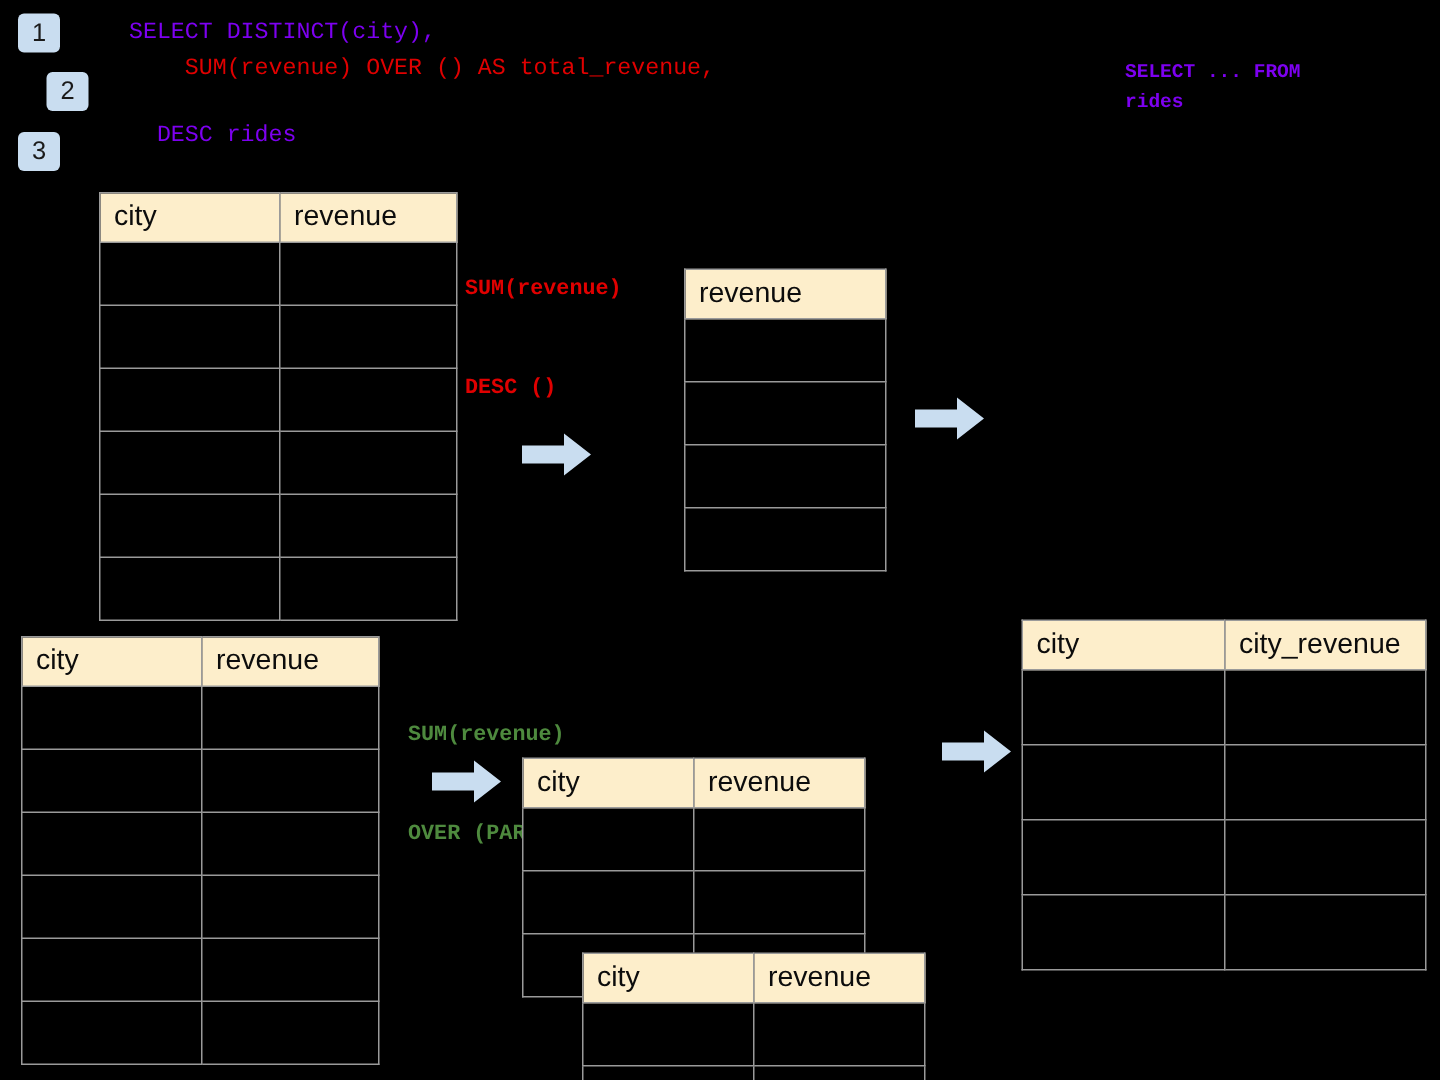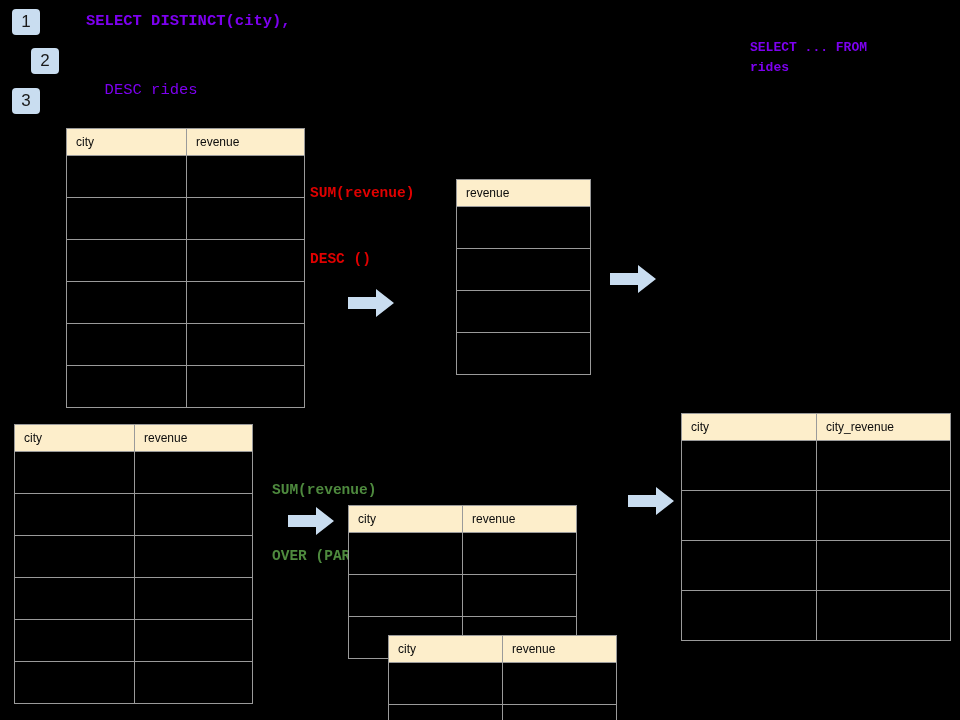--- a/index.html
+++ b/index.html
@@ -76,21 +76,21 @@
   .tbl th, .tbl td {
     border: 1px solid #9a9a9a;
     padding: 0;
     margin: 0;
     text-align: left;
     font-weight: normal;
   }
   .tbl th {
     background: #fdeecb;
     color: #0c0c0c;
-    font-size: 12px;
+    font-size: 19px;
     font-family: "Liberation Sans", sans-serif;
     padding: 5px 0 5px 9px;
     height: 27px;
     box-sizing: border-box;
   }
   .tbl td {
     background: #000000;
     height: 41px;
   }
 
@@ -101,21 +101,22 @@
 </style>
 </head>
 <body>
 
 <div id="canvas">
 
   <div class="badge" id="badge-1" style="left: 12px; top: 9px;">1</div>
   <div class="badge" id="badge-2" style="left: 31px; top: 48px;">2</div>
   <div class="badge" id="badge-3" style="left: 12px; top: 88px;">3</div>
 
-  <div class="sql sql-purple" id="sql-line-0" style="left:86px; top:10px;font-weight:bold;">SELECT DISTINCT(city),</div>
+  <div class="sql sql-purple" id="sql-line-0" style="left:86px; top:10px;">SELECT DISTINCT(city),</div>
+  <div class="sql sql-red" id="sql-line-1" style="left:86px; top:34px;">    SUM(revenue) OVER () AS total_revenue,</div>
   <div class="sql sql-purple" id="sql-line-3" style="left:86px; top:79px;">  DESC rides</div>
 
   <div class="caption" id="caption-1" style="left:750px; top:38px;">SELECT ... FROM</div>
   <div class="caption" id="caption-2" style="left:750px; top:58px;text-align:right;">rides</div>
 
   <div class="annot annot-red" style="left:310px; top:138px;">
     <div>SUM(revenue)</div>
     <div>DESC ()</div>
   </div>
 

